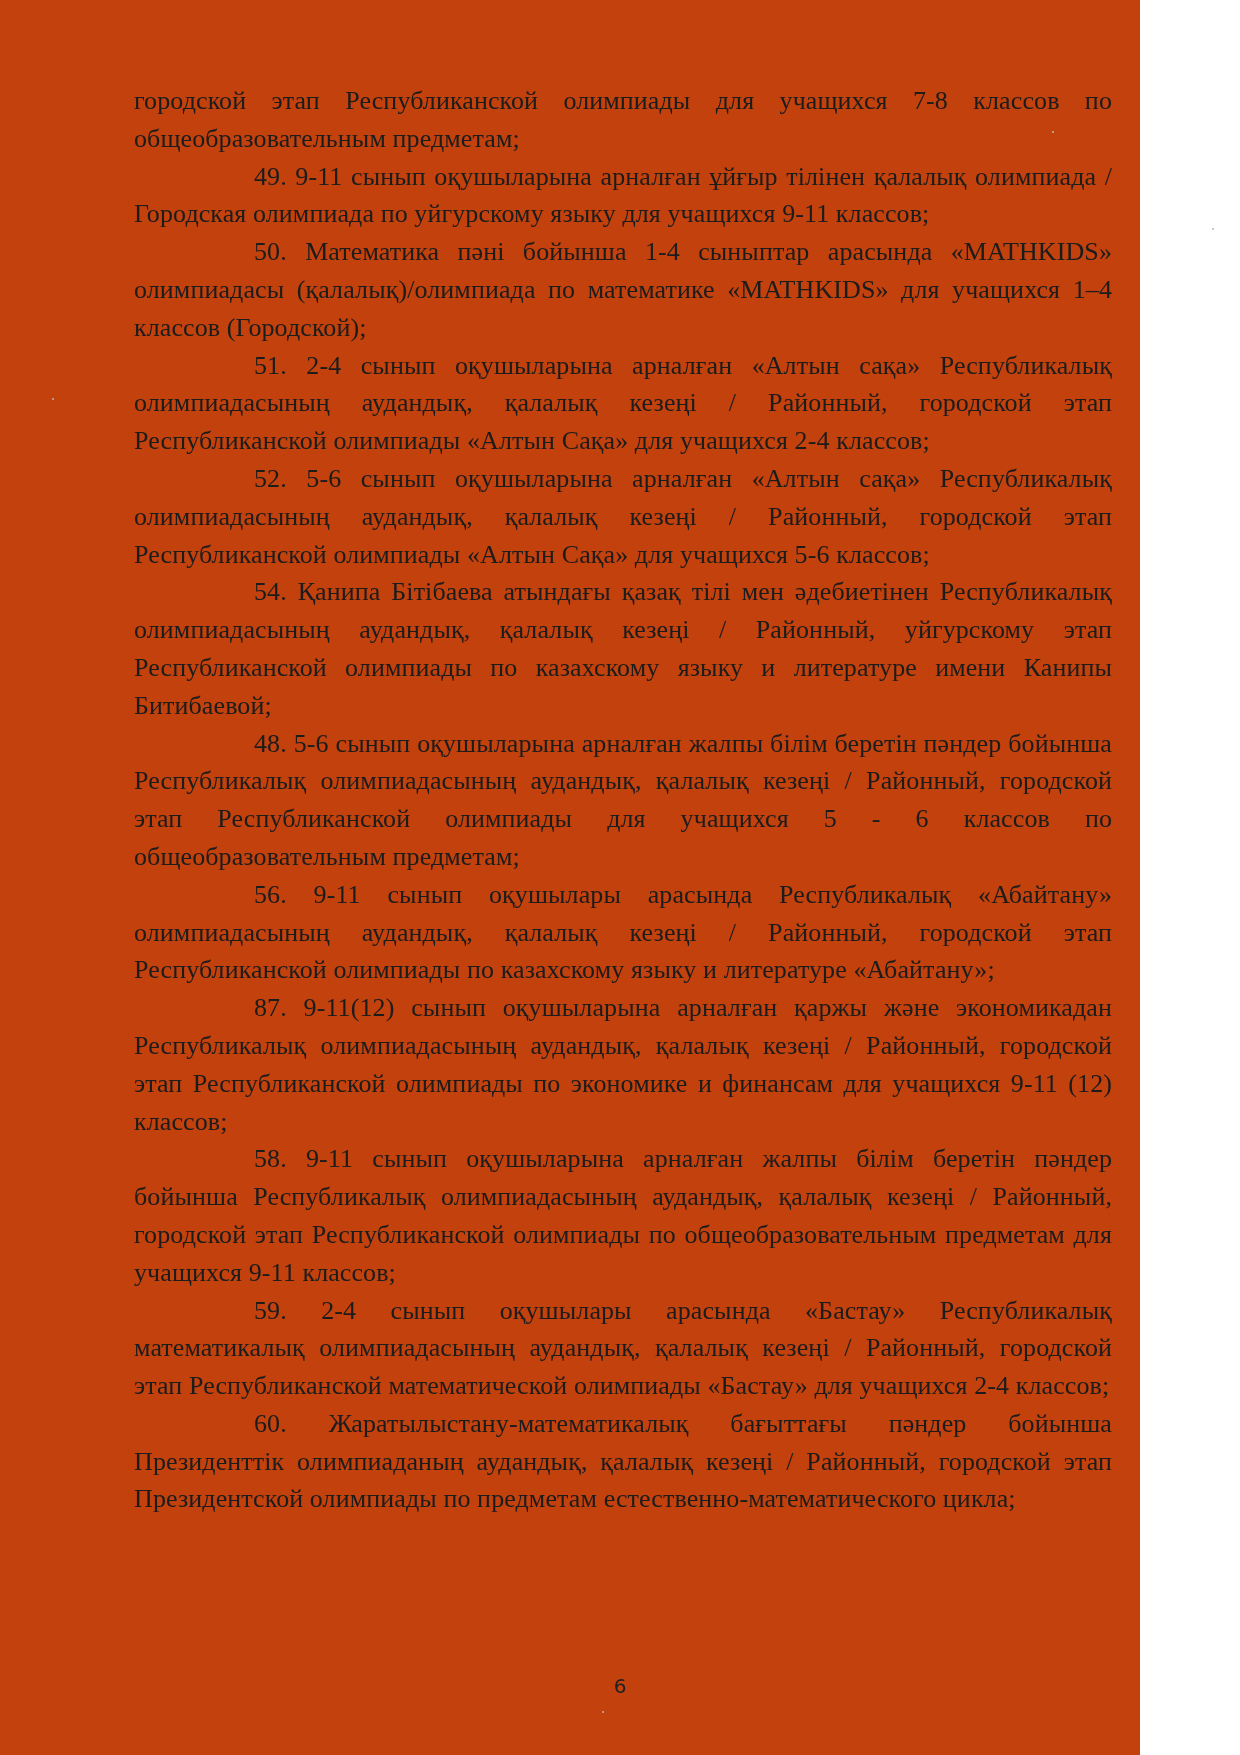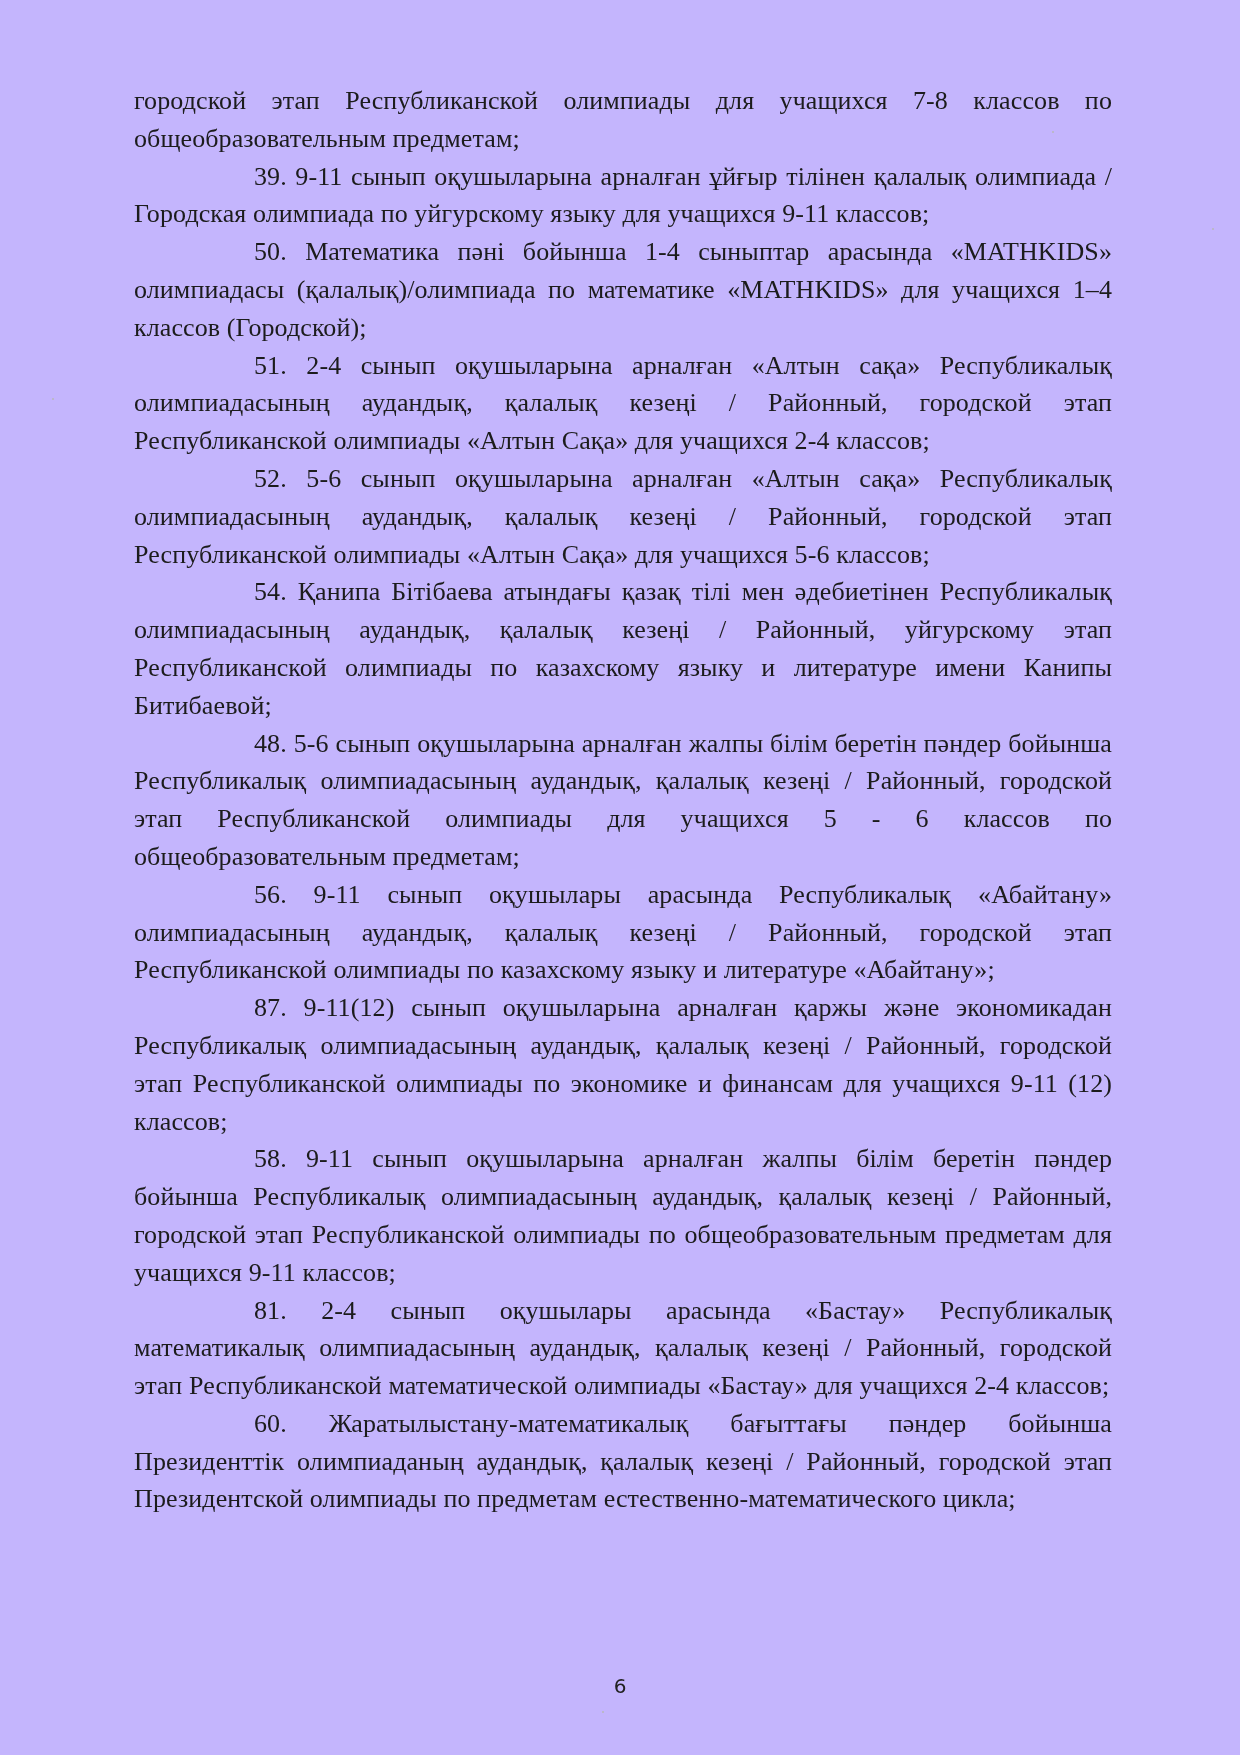--- a/index.html
+++ b/index.html
@@ -9,23 +9,24 @@
     }
     body {
       width: 1240px;
       height: 1755px;
       position: relative;
       overflow: hidden;
     }
     .page {
       position: absolute;
       left: 0; top: 0;
-      width: 1240px;
+      width: 1108px;
       height: 1755px;
-      background: #c4b5fd;
+      background: #c2410c;
+      padding-left: 32px;
     }
     .text-block {
       position: absolute;
       left: 134px;
       top: 82px;
       width: 978px;
       font-family: "Liberation Serif", "DejaVu Serif", serif;
       font-size: 26px;
       line-height: 37.8px;
       color: #1c1c1c;
@@ -63,21 +64,21 @@
 </head>
 <body>
 
 <div class="page">
 
   <div class="text-block">
 
     <p class="para">городской этап Республиканской олимпиады для учащихся 7-8 классов по общеобразовательным предметам;</p>
 
     <p class="para item">
-      <span class="item-num">39.</span>
+      <span class="item-num">49.</span>
       <span>9-11 сынып оқушыларына арналған ұйғыр тілінен қалалық олимпиада / Городская олимпиада по уйгурскому языку для учащихся 9-11 классов;</span>
     </p>
 
     <p class="para item">
       <span class="item-num">50.</span>
       <span>Математика пәні бойынша 1-4 сыныптар арасында «MATHKIDS» олимпиадасы (қалалық)/олимпиада по математике «MATHKIDS» для учащихся 1–4 классов (Городской);</span>
     </p>
 
     <p class="para item">
       <span class="item-num">51.</span>
@@ -109,21 +110,21 @@
       <span class="item-num">87.</span>
       <span>9-11(12) сынып оқушыларына арналған қаржы және экономикадан Республикалық олимпиадасының аудандық, қалалық кезеңі / Районный, городской этап Республиканской олимпиады по экономике и финансам для учащихся 9-11 (12) классов;</span>
     </p>
 
     <p class="para item">
       <span class="item-num">58.</span>
       <span>9-11 сынып оқушыларына арналған жалпы білім беретін пәндер бойынша Республикалық олимпиадасының аудандық, қалалық кезеңі / Районный, городской этап Республиканской олимпиады по общеобразовательным предметам для учащихся 9-11 классов;</span>
     </p>
 
     <p class="para item">
-      <span class="item-num">81.</span>
+      <span class="item-num">59.</span>
       <span>2-4 сынып оқушылары арасында «Бастау» Республикалық математикалық олимпиадасының аудандық, қалалық кезеңі / Районный, городской этап Республиканской математической олимпиады «Бастау» для учащихся 2-4 классов;</span>
     </p>
 
     <p class="para item">
       <span class="item-num">60.</span>
       <span>Жаратылыстану-математикалық бағыттағы пәндер бойынша Президенттік олимпиаданың аудандық, қалалық кезеңі / Районный, городской этап Президентской олимпиады по предметам естественно-математического цикла;</span>
     </p>
 
   </div>
 

